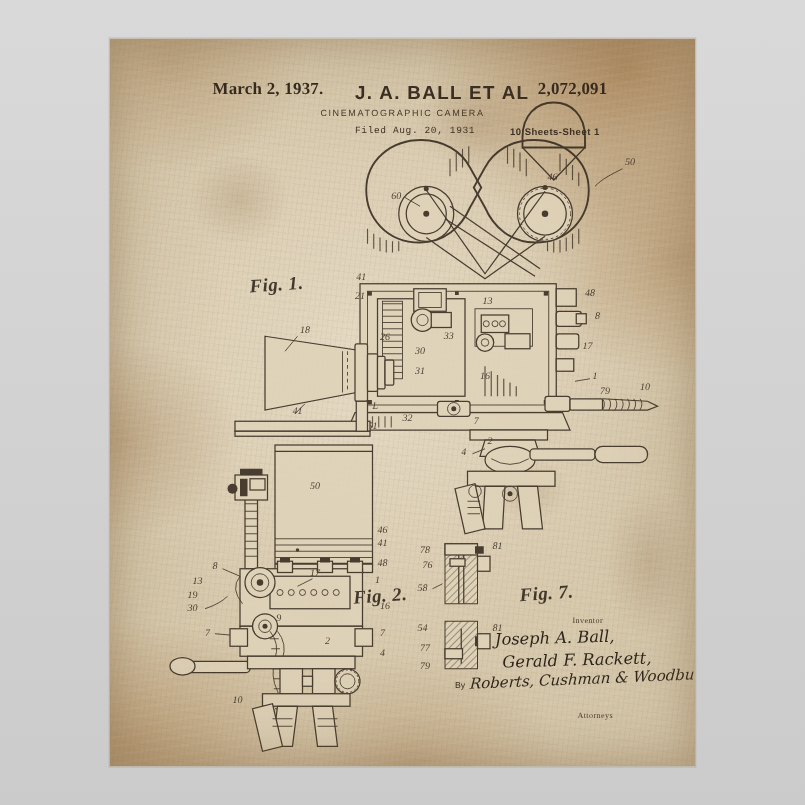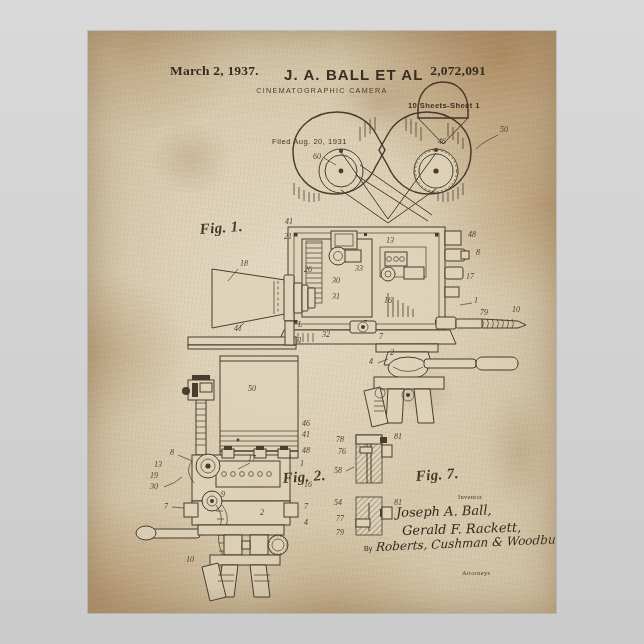--- a/index.html
+++ b/index.html
@@ -116,26 +116,25 @@
     letter-spacing: 1.3px;
     color: #3a2e21;
   }
   .hdr-row3 {
     position: relative;
     height: 16px;
     margin-top: 6px;
   }
   #hdr-filed {
     position: absolute;
-    left: 184px; top: 0;
-    font-family: Liberation Sans, sans-serif;
+    left: 196px; top: 0;
+    font-family: Liberation Mono, monospace;
     font-size: 7.6px;
     letter-spacing: .5px;
     color: #33281c;
-    margin-top: 36px;
   }
   #hdr-sheets {
     position: absolute;
     left: 320px; top: 0;
     font-family: "Liberation Sans", sans-serif;
     font-size: 7.6px;
     font-weight: bold;
     letter-spacing: .4px;
     color: #2e241a;
   }

